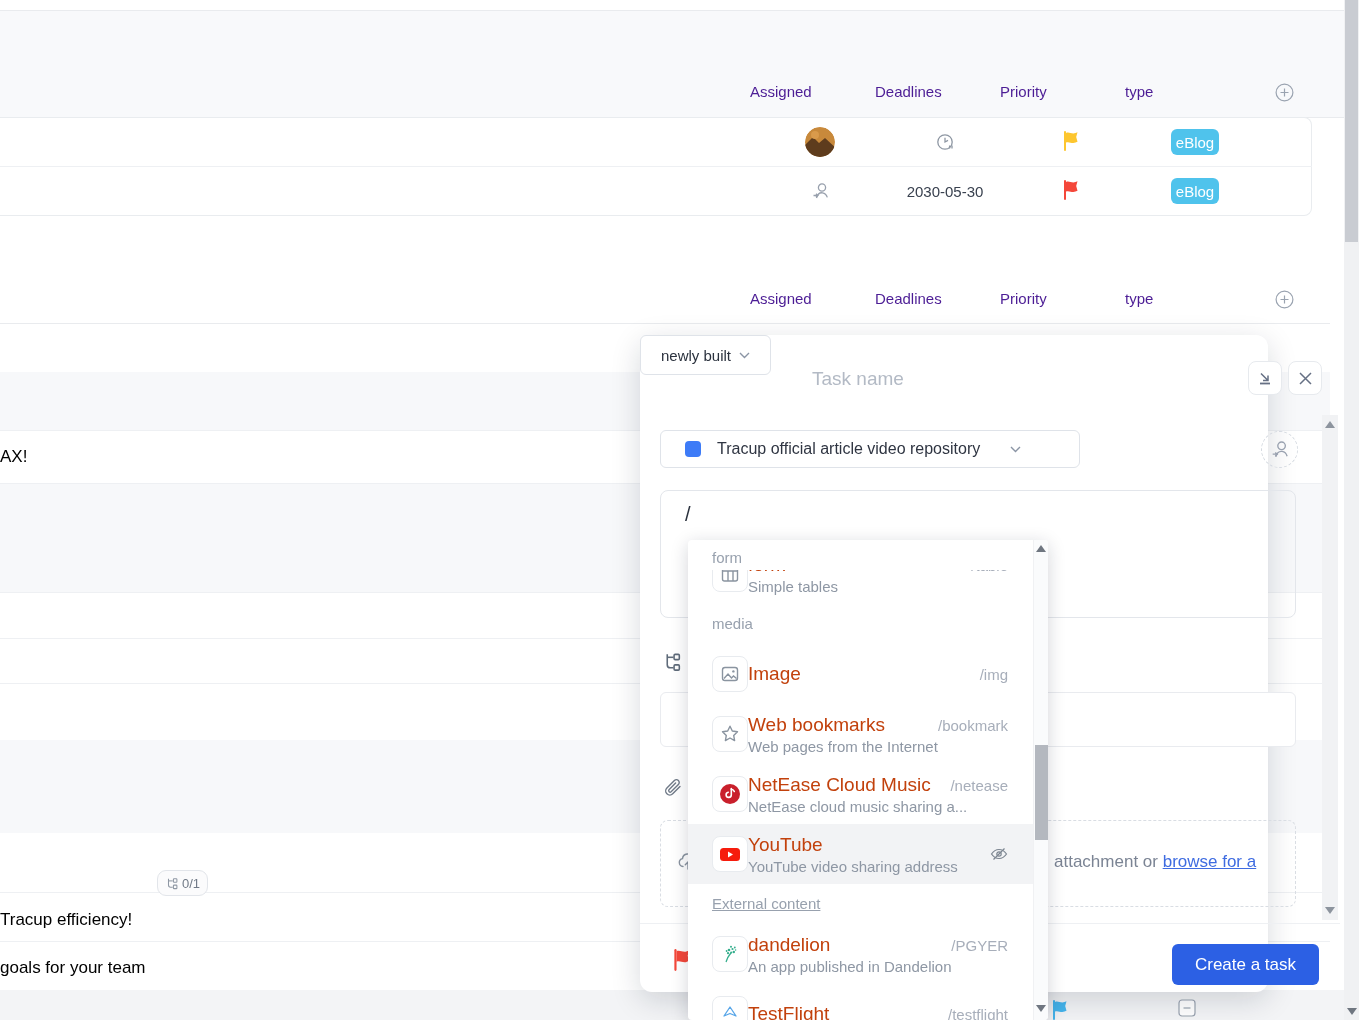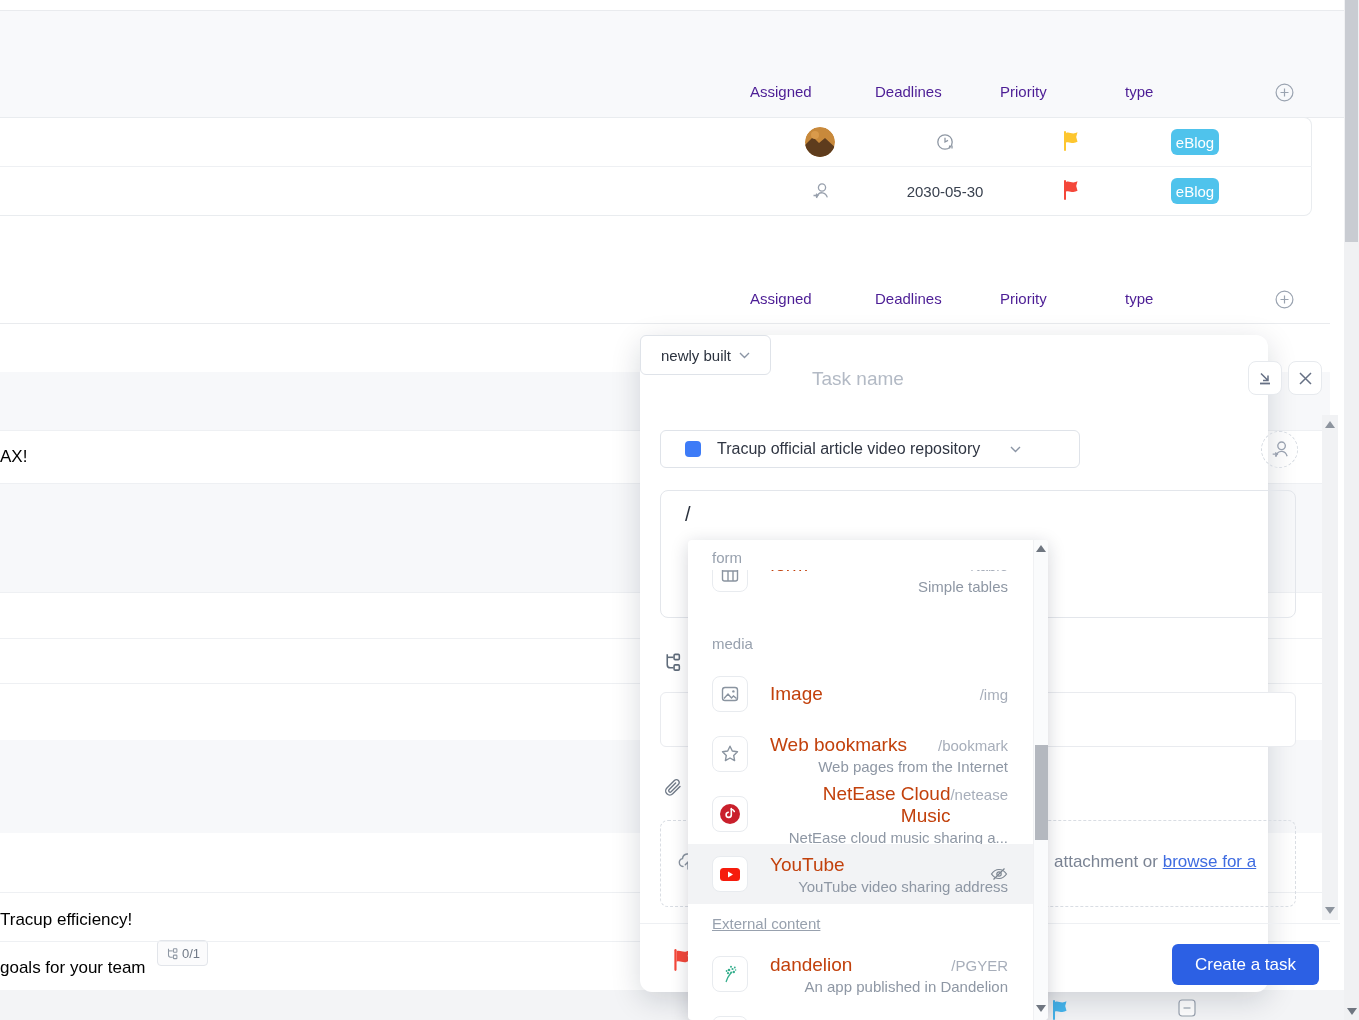--- a/index.html
+++ b/index.html
@@ -62,21 +62,21 @@
   #create-btn { position:absolute; left:532px; top:609px; width:147px; height:41px; border:none;
                 border-radius:6px; color:#fff; font-size:17px; cursor:pointer;
                 font-family:"Liberation Sans",sans-serif; }
 
   
   #slash-menu { position:absolute; left:688px; top:540px; width:360px; height:480px;
                 background:#fff; border-radius:4px; box-shadow:0 4px 18px rgba(15,23,42,.18);
                 overflow:hidden; }
   #slash-content { position:absolute; left:0; top:0; width:345px; padding-top:8px; }
   .sec-label { padding-left:24px; font-size:15px; color:#98a1ae; height:20px; line-height:20px; }
-  .item { display:flex; align-items:center; gap:22px; height:60px; padding:0 25px 0 24px; position:relative;text-align:right; }
+  .item { display:flex; align-items:center; height:60px; padding:0 25px 0 24px; position:relative; }
   .icon-box { width:36px; height:36px; min-width:36px; border:1px solid #e8ebef; border-radius:8px;
               background:#fff; display:flex; align-items:center; justify-content:center; }
   .item-text { flex:1; min-width:0; }
   .trow { display:flex; align-items:baseline; }
   .ititle { font-size:19px; color:#c2410c; }
   .ishort { margin-left:auto; font-size:15px; color:#a7aeba; }
   .idesc { font-size:15px; color:#8e97a4; margin-top:2px; white-space:nowrap; }
   .clipwrap { height:42px; overflow:hidden; margin-top:2px; }
   .clipwrap .item { height:58px; margin-top:-16px; align-items:flex-start; }
   .clipwrap .icon-box { margin-top:2px; }
@@ -179,21 +179,21 @@
   <div class="bgtask" style="left:0;top:447px;">AX!</div>
   <div class="hline" style="top:483px;width:1330px;background:#eef0f3;"></div>
   <div class="band" style="top:484px;height:108px;width:1330px;"></div>
   <div class="hline" style="top:592px;width:1330px;background:#eef0f3;"></div>
   <div class="hline" style="top:638px;width:1330px;background:#eef0f3;"></div>
   <div class="hline" style="top:683px;width:1330px;background:#eef0f3;"></div>
   <div class="band" style="top:740px;height:93px;width:1330px;"></div>
   <div class="hline" style="top:892px;width:1330px;background:#eef0f3;"></div>
 
   <div class="bgtask" style="left:0;top:910px;">Tracup efficiency!</div>
-  <div class="badge" style="left:157px;top:940px;">
+  <div class="badge" style="left:157px;top:870px;border-radius:9px;">
     <svg width="14" height="14" viewBox="0 0 20 20">
         <path d="M5 4v9c0 2 1 3 3 3h3" fill="none" stroke="#8e97a3" stroke-width="1.5"></path>
         <path d="M5 7h6" stroke="#8e97a3" stroke-width="1.5"></path>
         <rect x="12" y="4" width="5" height="5" rx="1" fill="none" stroke="#8e97a3" stroke-width="1.5"></rect>
         <rect x="12" y="13" width="5" height="5" rx="1" fill="none" stroke="#8e97a3" stroke-width="1.5"></rect>
       </svg>
     <span>0/1</span>
   </div>
   <div class="hline" style="top:941px;width:1330px;background:#eef0f3;"></div>
   <div class="bgtask" style="left:0;top:958px;">goals for your team</div>
@@ -307,21 +307,21 @@
           <div class="item-text">
             <div class="trow">
                 <span class="ititle">form</span>
                 <span class="ishort">/table</span>
               </div>
             <div class="idesc">Simple tables</div>
           </div>
         </div>
       </div>
 
-      <div class="sec-label" style="margin-top:22px;">media</div>
+      <div class="sec-label" style="margin-top:2px;">media</div>
 
       <div class="item" style="margin-top:10px;">
         <span class="icon-box">
           <svg width="20" height="20" viewBox="0 0 20 20">
               <rect x="2.5" y="3.5" width="15" height="13" rx="2.5" fill="none" stroke="#8a94a0" stroke-width="1.4"></rect>
               <circle cx="13.4" cy="7.4" r="1.2" fill="#8a94a0"></circle>
               <path d="M4 14.5l4-4.5 3.5 4 2-2 3 2.5" fill="none" stroke="#8a94a0" stroke-width="1.4"></path>
             </svg>
         </span>
         <div class="item-text">

